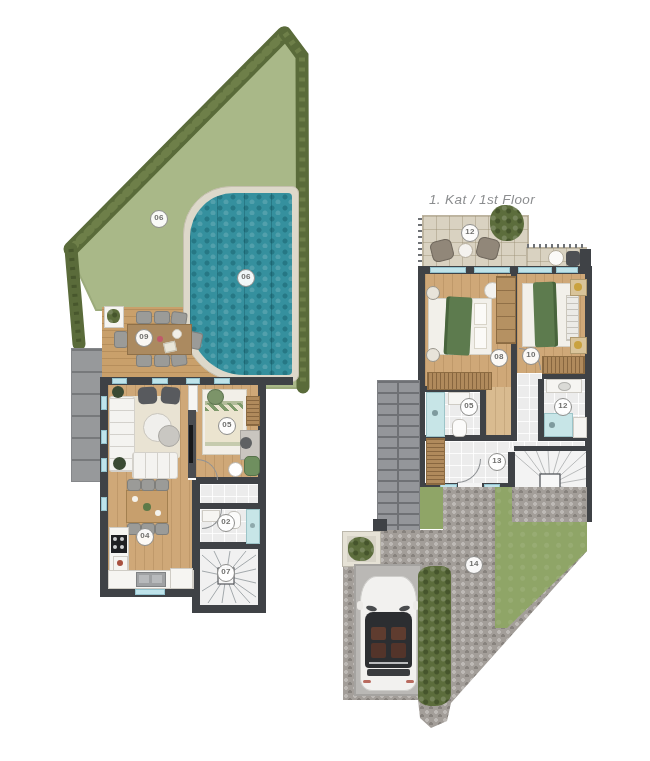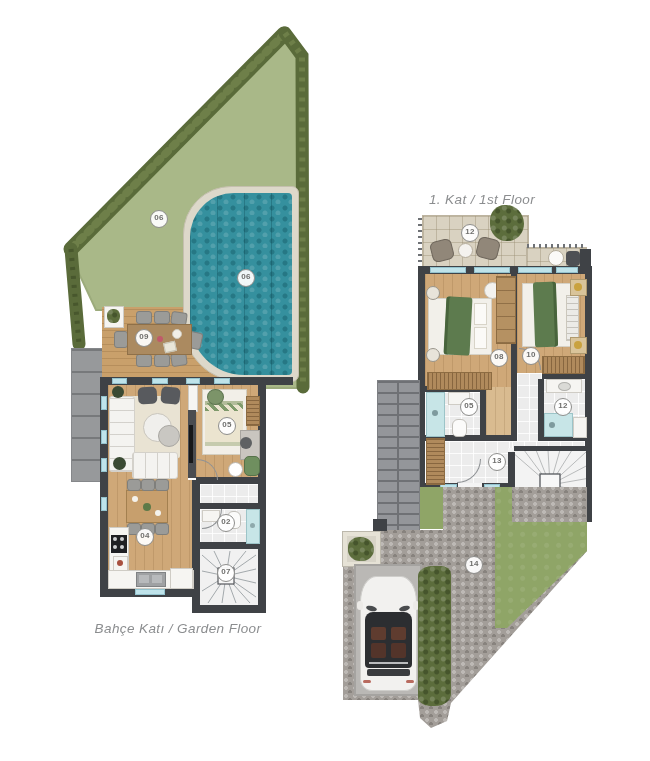--- a/index.html
+++ b/index.html
@@ -199,21 +199,20 @@
   <div class="arc arc-br" style="left:202px;top:509px;width:19px;height:19px;"></div>
 
   <div class="marker" style="left:145px;top:537px;">04</div>
   <div class="marker" style="left:227px;top:426px;">05</div>
   <div class="marker" style="left:226px;top:523px;">02</div>
   <div class="marker" style="left:144px;top:338px;">09</div>
   <div class="marker" style="left:246px;top:278px;">06</div>
   <div class="marker" style="left:159px;top:219px;">06</div>
   <div class="marker" style="left:226px;top:573px;">07</div>
 
-  <div class="floor-label" style="left:58px;top:621px;width:240px;">Bahçe Katı / Garden Floor</div>
 </div>
 
 <div class="abs" style="left:330px;top:0;width:320px;height:761px;">
 
   <div class="floor-label" style="left:62px;top:192px;width:180px;">1. Kat / 1st Floor</div>
 
   <div class="abs ttile" style="left:92px;top:215px;width:105px;height:53px;"></div>
   <div class="abs ttile" style="left:196px;top:247px;width:59px;height:21px;"></div>
   <div class="abs rail-v" style="left:88px;top:217px;width:4px;height:51px;"></div>
   <div class="abs rail-h" style="left:197px;top:244px;width:58px;height:4px;"></div>

